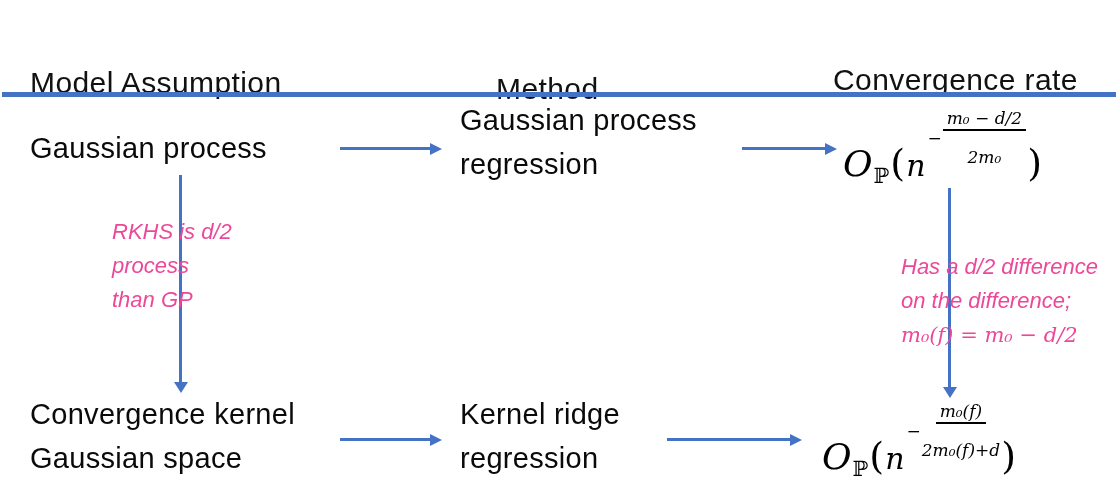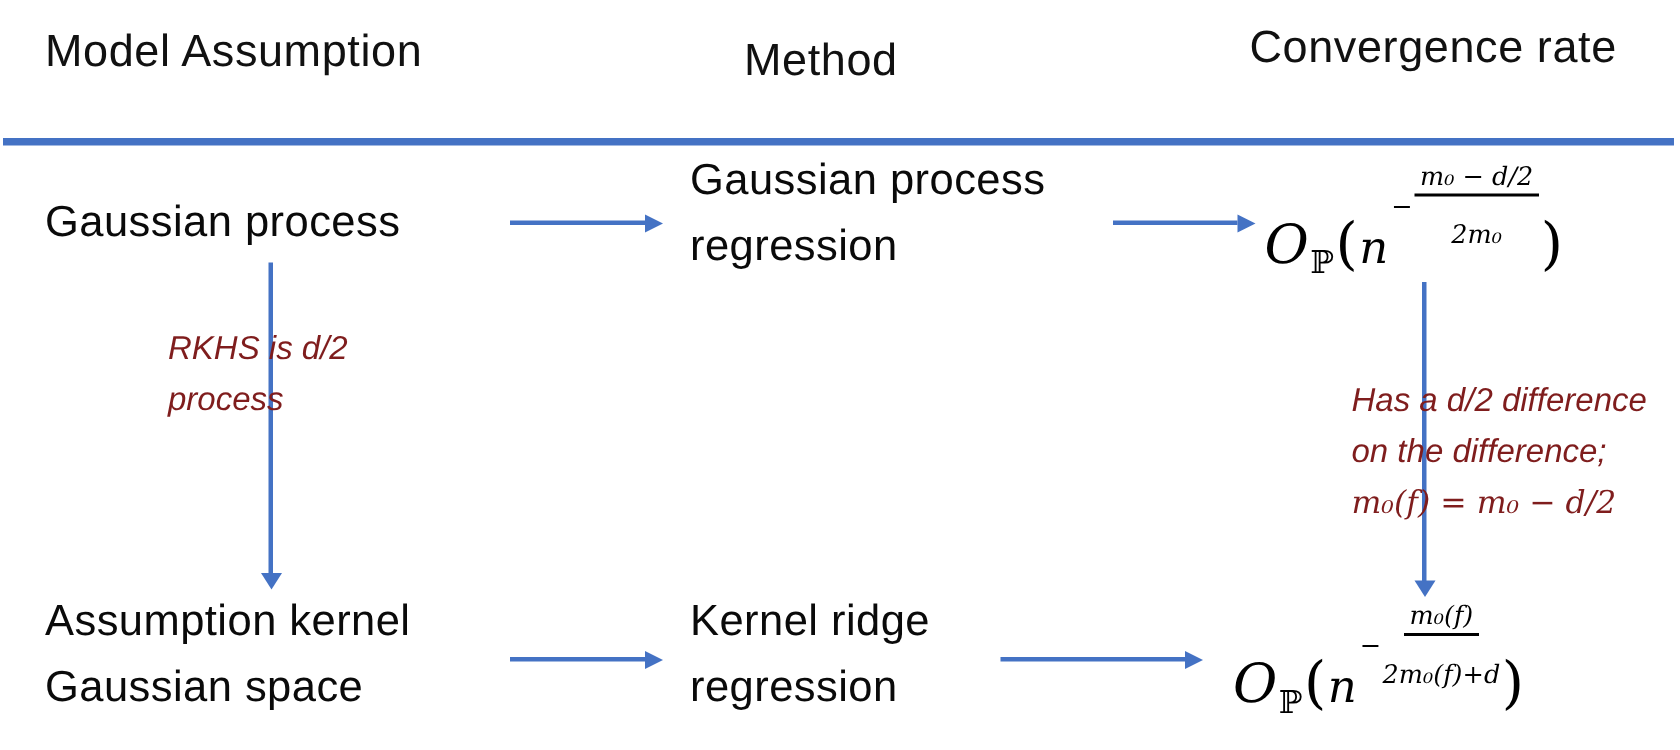--- a/index.html
+++ b/index.html
@@ -14,20 +14,21 @@
   }
   .abs { position: absolute; }
 
   
   .col-header {
     font-size: 30px;
     font-weight: 500;
     letter-spacing: 0.4px;
     white-space: nowrap;
     color: #111111;
+    margin-top: 48px;
   }
   .divider {
     position: absolute;
     left: 2px; top: 92px;
     width: 1114px; height: 5px;
     background: #4472C4;
   }
 
   
   .node-label {
@@ -38,21 +39,21 @@
     white-space: nowrap;
     color: #0a0a0a;
   }
 
   
   .annotation {
     font-size: 22px;
     font-style: italic;
     line-height: 34px;
     white-space: nowrap;
-    color: #7f1d1d;
+    color: #ec4899;
   }
   .annotation .math-line {
     font-family: "DejaVu Serif", "DejaVu Sans", serif;
     font-size: 21px;
     font-style: italic;
   }
 
   
   .harrow {
     position: absolute;
@@ -147,30 +148,31 @@
     </span>
     <span class="f-paren">)</span>
   </div>
 
   <div class="varrow" style="left:179px; top:175px; height:208px;"></div>
   <div class="varrow" style="left:948px; top:188px; height:200px;"></div>
 
   <div class="abs annotation" style="left:112px; top:215px;">
     <div>RKHS is d/2</div>
     <div>process</div>
+    <div>than GP</div>
   </div>
 
   <div class="abs annotation" style="left:901px; top:250px;">
     <div>Has a d/2 difference</div>
     <div>on the difference;</div>
     <div class="math-line">m₀(f) = m₀ − d/2</div>
   </div>
 
   <div class="abs node-label" style="left:30px; top:392px;">
-    <div>Assumption kernel</div>
+    <div>Convergence kernel</div>
     <div>Gaussian space</div>
   </div>
 
   <div class="harrow" style="left:340px; top:438px; width:90px;"></div>
 
   <div class="abs node-label" style="left:460px; top:392px;">
     <div>Kernel ridge</div>
     <div>regression</div>
   </div>
 

